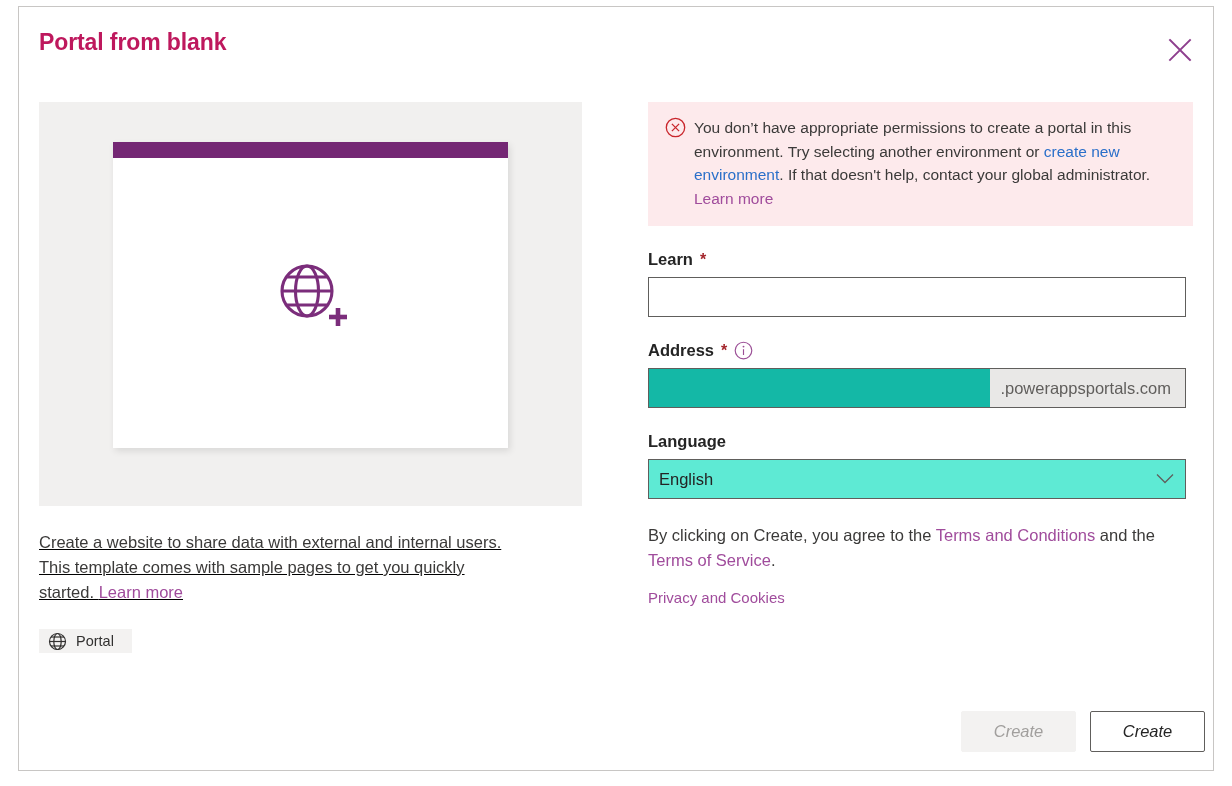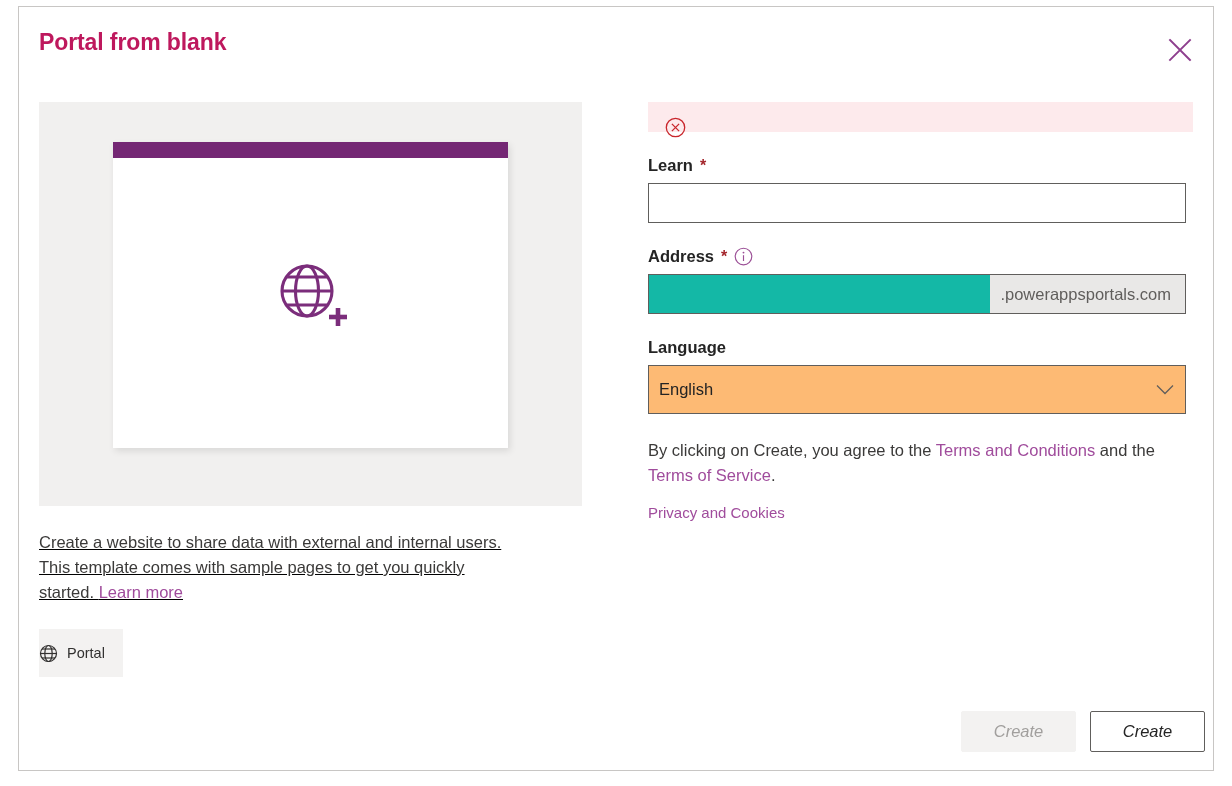--- a/index.html
+++ b/index.html
@@ -91,22 +91,22 @@
     color: #2a6fc9;
     text-decoration: none;
     cursor: pointer;
   }
 
   .tag-chip {
     margin-top: 24px;
     display: inline-flex;
     align-items: center;
     gap: 9px;
-    height: 48px;
-    padding: 0 18px 0 0;
+    height: 24px;
+    padding: 0 18px 0 9px;
     background: #f3f2f1;
     font-size: 14.5px;
     color: #323130;
     cursor: pointer;
   }
   .tag-chip svg { display: block; }
 
   
   .right-col {
     position: absolute;
@@ -184,23 +184,23 @@
     padding: 0 14px 0 10px;
     background: #e9e8e7;
     font-size: 16.5px;
     color: #605e5c;
     white-space: nowrap;
   }
 
   .select-wrap {
     position: relative;
     margin-top: 8px;
-    width: 538px; height: 49px;
+    width: 538px; height: 40px;
     border: 1px solid #605e5c;
-    background: #fdba74;
+    background: #5eead4;
     display: flex;
     align-items: center;
     cursor: pointer;
   }
   .select-value {
     padding-left: 10px;
     font-size: 16.5px;
     color: #242424;
   }
   .select-chevron {
@@ -316,20 +316,23 @@
 
   <div class="right-col">
 
     <div class="error-banner">
       <span class="error-icon">
         <svg width="21" height="21" viewBox="0 0 21 21">
           <circle cx="10.5" cy="10.5" r="9.2" stroke="#c9262c" stroke-width="1.3" fill="none"></circle>
           <path d="M6.9 6.9 L14.1 14.1 M14.1 6.9 L6.9 14.1" stroke="#c9262c" stroke-width="1.3" fill="none"></path>
         </svg>
       </span>
+      <div class="error-text">
+        <span>You don’t have appropriate permissions to create a portal in this environment. Try selecting another environment or </span><a class="link-blue">create new environment</a><span>. If that doesn't help, contact your global administrator. </span><a class="link-purple">Learn more</a>
+      </div>
     </div>
 
     <div class="field-label">
       <span>Learn</span>
       <span class="req-star">*</span>
     </div>
     <input class="text-input" type="text" placeholder="" style="">
 
     <div class="field-label">
       <span>Address</span>

